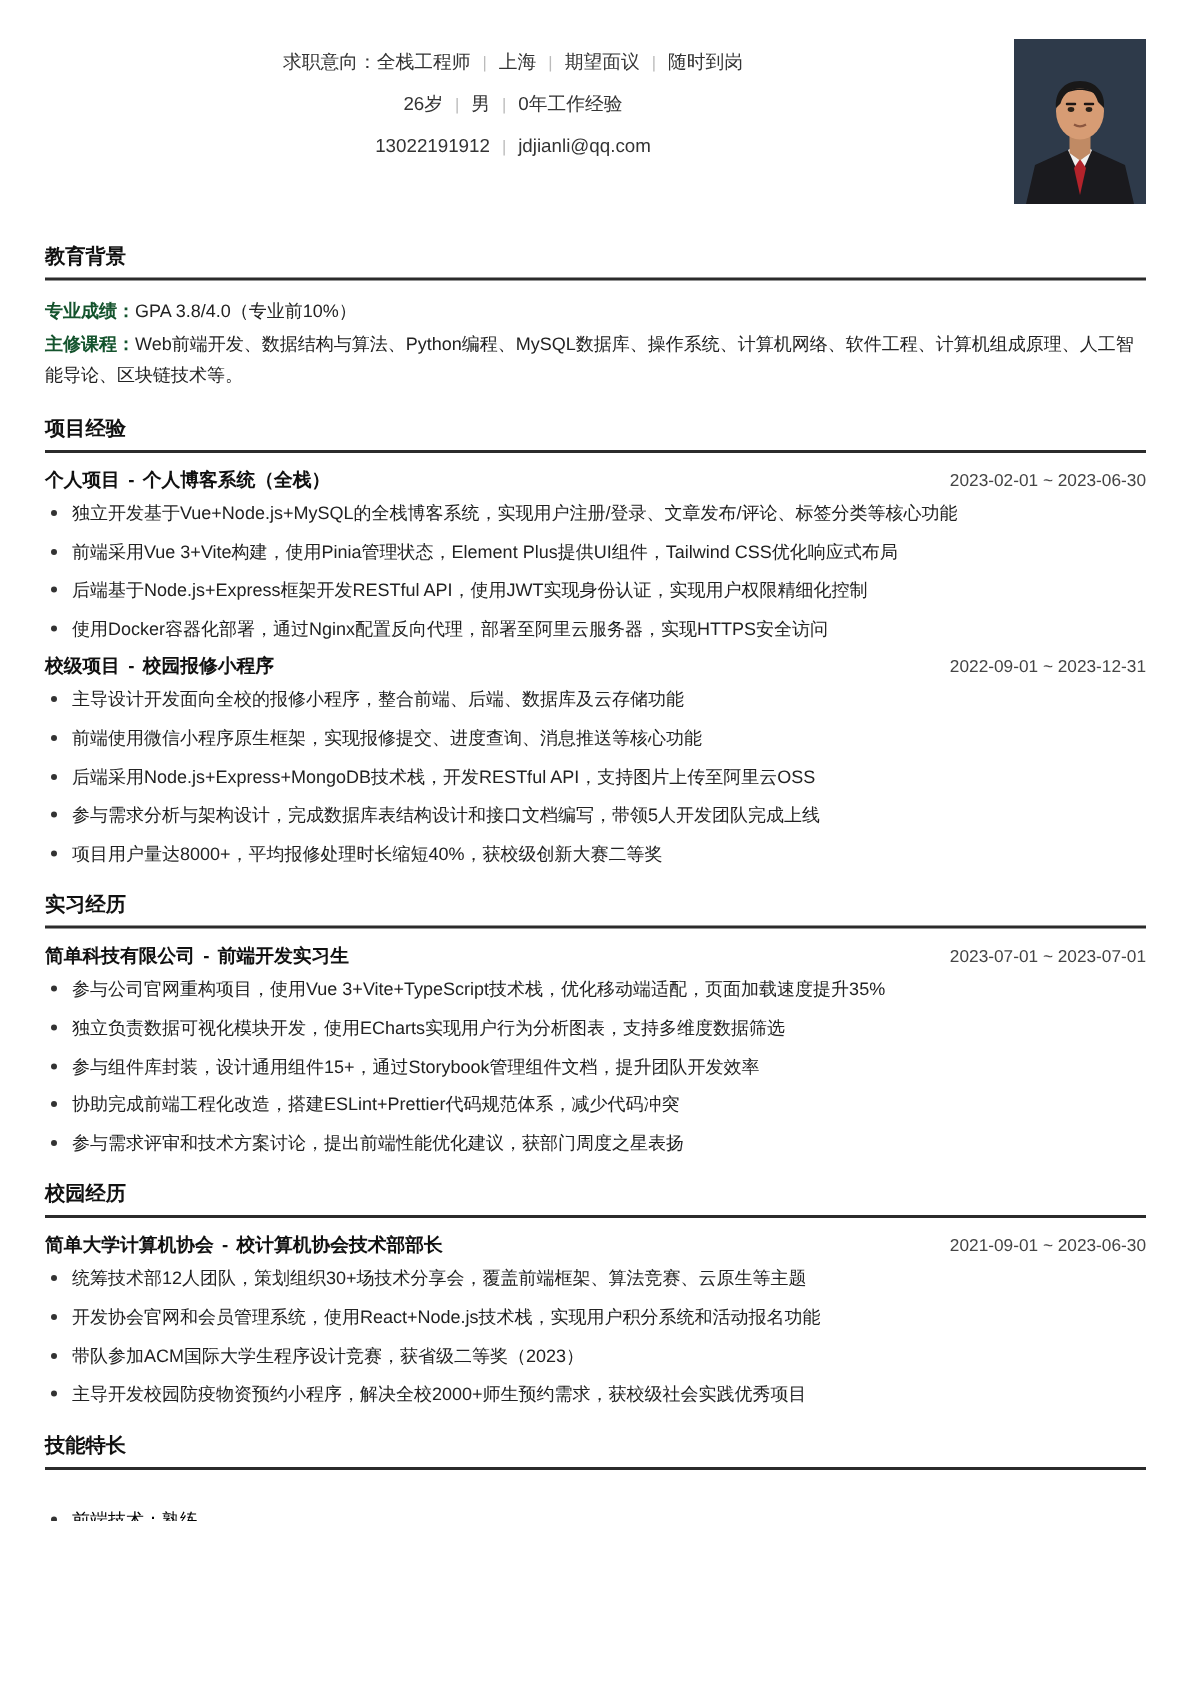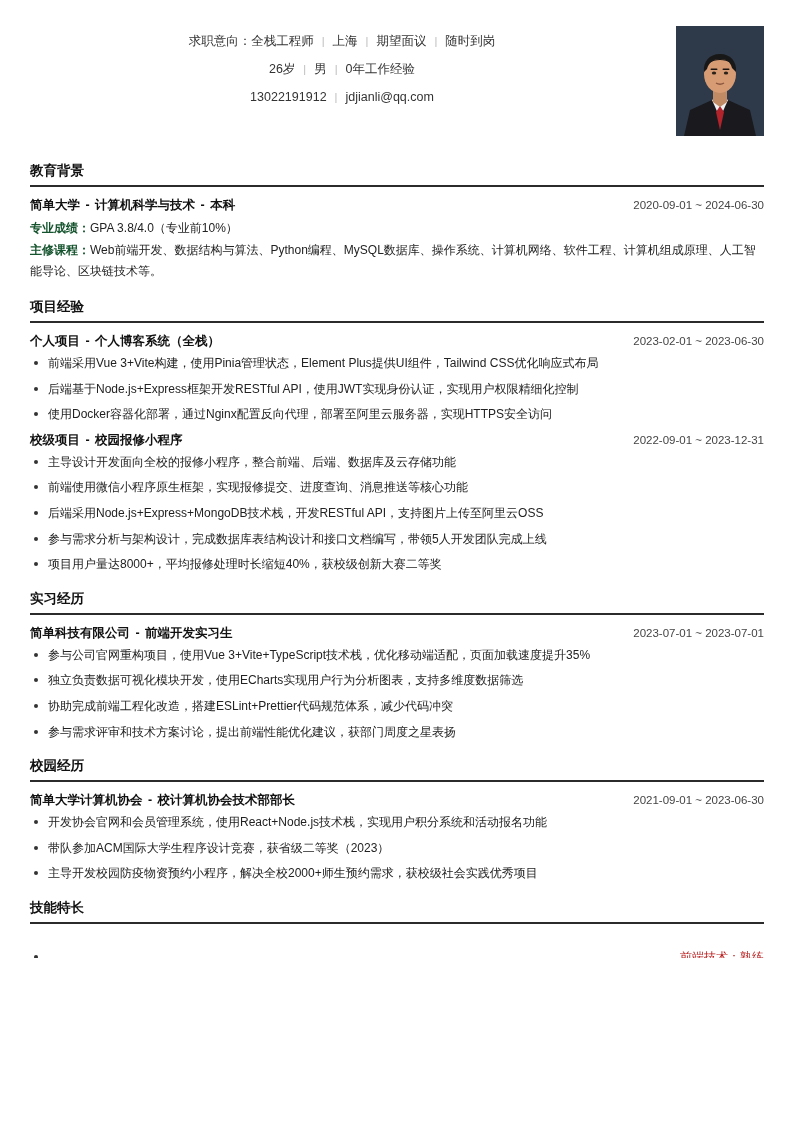--- a/index.html
+++ b/index.html
@@ -108,28 +108,27 @@
     position: absolute;
     left: 4px;
     top: 7px;
     width: 4px;
     height: 4px;
     border-radius: 50%;
     background: #333;
   }
   .skills-cut {
     font-size: 12px;
-    color: #b91c1c;
+    color: #000000;
     line-height: 1.55;
     padding-left: 18px;
     position: relative;
     margin-top: 24px;
     overflow: hidden;
     height: 10px;
-    text-align: right;
   }
   .skills-cut:before {
     content: "";
     position: absolute;
     left: 4px;
     top: 7px;
     width: 4px;
     height: 4px;
     border-radius: 50%;
     background: #333;
@@ -177,46 +176,41 @@
         <rect x="46.5" y="42.5" width="7" height="1.6" rx="0.8" fill="#1c1514"></rect>
 
         <path d="M40 57 Q44 59.5 48 57" stroke="#8c5740" stroke-width="1.4" fill="none"></path>
       </svg>
     </div>
   </div>
 
   <div class="section">
     <div class="section-title">教育背景</div>
     <div class="entry">
-      <div class="entry-head">
-        <div class="entry-title">
-          <span>简单大学</span><span class="dash"> - </span><span>计算机科学与技术</span><span class="dash"> - </span><span>本科</span>
-        </div>
-        <div class="entry-date">2020-09-01 ~ 2024-06-30</div>
-      </div>
       <div class="kv">
         <b>专业成绩：</b><span>GPA 3.8/4.0（专业前10%）</span>
       </div>
       <div class="kv">
         <b>主修课程：</b><span>Web前端开发、数据结构与算法、Python编程、MySQL数据库、操作系统、计算机网络、软件工程、计算机组成原理、人工智能导论、区块链技术等。</span>
       </div>
     </div>
   </div>
 
   <div class="section">
     <div class="section-title">项目经验</div>
 
     <div class="entry">
       <div class="entry-head">
         <div class="entry-title">
           <span>个人项目</span><span class="dash"> - </span><span>个人博客系统（全栈）</span>
         </div>
         <div class="entry-date">2023-02-01 ~ 2023-06-30</div>
       </div>
       <ul class="bullets">
+        <li>独立开发基于Vue+Node.js+MySQL的全栈博客系统，实现用户注册/登录、文章发布/评论、标签分类等核心功能</li>
         <li>前端采用Vue 3+Vite构建，使用Pinia管理状态，Element Plus提供UI组件，Tailwind CSS优化响应式布局</li>
         <li>后端基于Node.js+Express框架开发RESTful API，使用JWT实现身份认证，实现用户权限精细化控制</li>
         <li>使用Docker容器化部署，通过Nginx配置反向代理，部署至阿里云服务器，实现HTTPS安全访问</li>
       </ul>
     </div>
 
     <div class="entry">
       <div class="entry-head">
         <div class="entry-title">
           <span>校级项目</span><span class="dash"> - </span><span>校园报修小程序</span>
@@ -238,36 +232,38 @@
     <div class="entry">
       <div class="entry-head">
         <div class="entry-title">
           <span>简单科技有限公司</span><span class="dash"> - </span><span>前端开发实习生</span>
         </div>
         <div class="entry-date">2023-07-01 ~ 2023-07-01</div>
       </div>
       <ul class="bullets">
         <li>参与公司官网重构项目，使用Vue 3+Vite+TypeScript技术栈，优化移动端适配，页面加载速度提升35%</li>
         <li>独立负责数据可视化模块开发，使用ECharts实现用户行为分析图表，支持多维度数据筛选</li>
+        <li>参与组件库封装，设计通用组件15+，通过Storybook管理组件文档，提升团队开发效率</li>
         <li>协助完成前端工程化改造，搭建ESLint+Prettier代码规范体系，减少代码冲突</li>
         <li>参与需求评审和技术方案讨论，提出前端性能优化建议，获部门周度之星表扬</li>
       </ul>
     </div>
   </div>
 
   <div class="section">
     <div class="section-title">校园经历</div>
     <div class="entry">
       <div class="entry-head">
         <div class="entry-title">
           <span>简单大学计算机协会</span><span class="dash"> - </span><span>校计算机协会技术部部长</span>
         </div>
         <div class="entry-date">2021-09-01 ~ 2023-06-30</div>
       </div>
       <ul class="bullets">
+        <li>统筹技术部12人团队，策划组织30+场技术分享会，覆盖前端框架、算法竞赛、云原生等主题</li>
         <li>开发协会官网和会员管理系统，使用React+Node.js技术栈，实现用户积分系统和活动报名功能</li>
         <li>带队参加ACM国际大学生程序设计竞赛，获省级二等奖（2023）</li>
         <li>主导开发校园防疫物资预约小程序，解决全校2000+师生预约需求，获校级社会实践优秀项目</li>
       </ul>
     </div>
   </div>
 
   <div class="section">
     <div class="section-title">技能特长</div>
     <div class="skills-cut">前端技术：熟练</div>

